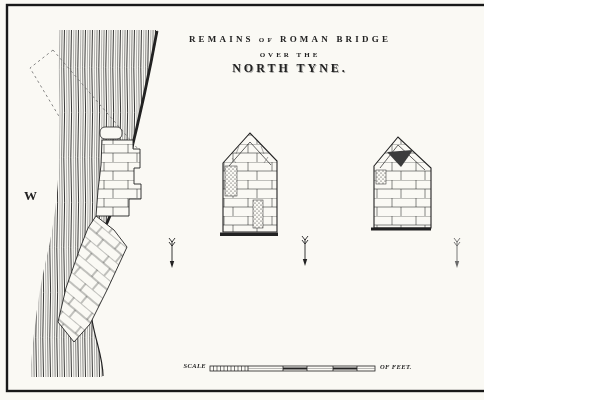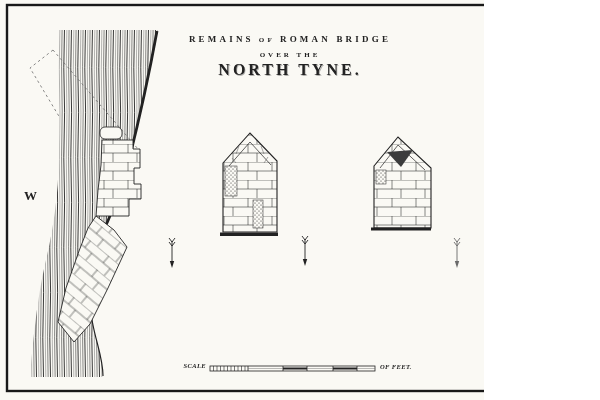--- a/index.html
+++ b/index.html
@@ -18,21 +18,21 @@
   .frame{stroke:var(--frame,#191919);}
   .shade{fill:var(--ink_shade,#3c3c3c);}
   .dash{stroke-dasharray:2.5 3;}
   .dots{stroke-dasharray:1.6 2.8;}
   
   .lbl{position:absolute;white-space:nowrap;color:var(--ink);}
   .title-block{position:absolute;left:140px;top:34px;width:300px;text-align:center;}
   .t1{font-weight:bold;font-size:9px;letter-spacing:3.2px;}
   .t1 .of{font-size:7px;margin:0 5px;}
   .t2{font-weight:bold;font-size:7px;letter-spacing:3px;margin-top:7px;}
-  .t3{font-weight:bold;font-size:16px;letter-spacing:3px;margin-top:2px;
+  .t3{font-weight:bold;font-size:12px;letter-spacing:3px;margin-top:2px;
       text-shadow:0.9px 0.9px 0 rgba(40,40,40,0.35);}
   .w-lbl{left:24px;top:188px;font-size:13px;font-weight:bold;}
   .e-lbl{left:548px;top:188px;font-size:11.5px;font-weight:bold;}
   .scale-lbl{left:166px;top:362px;width:40px;text-align:right;font-size:6.5px;font-style:italic;font-weight:bold;letter-spacing:.4px;}
   .feet-lbl{left:380px;top:362.5px;font-size:6.5px;font-style:italic;font-weight:bold;letter-spacing:.4px;}
 </style>
 </head>
 <body>
 
 <div class="stage">

